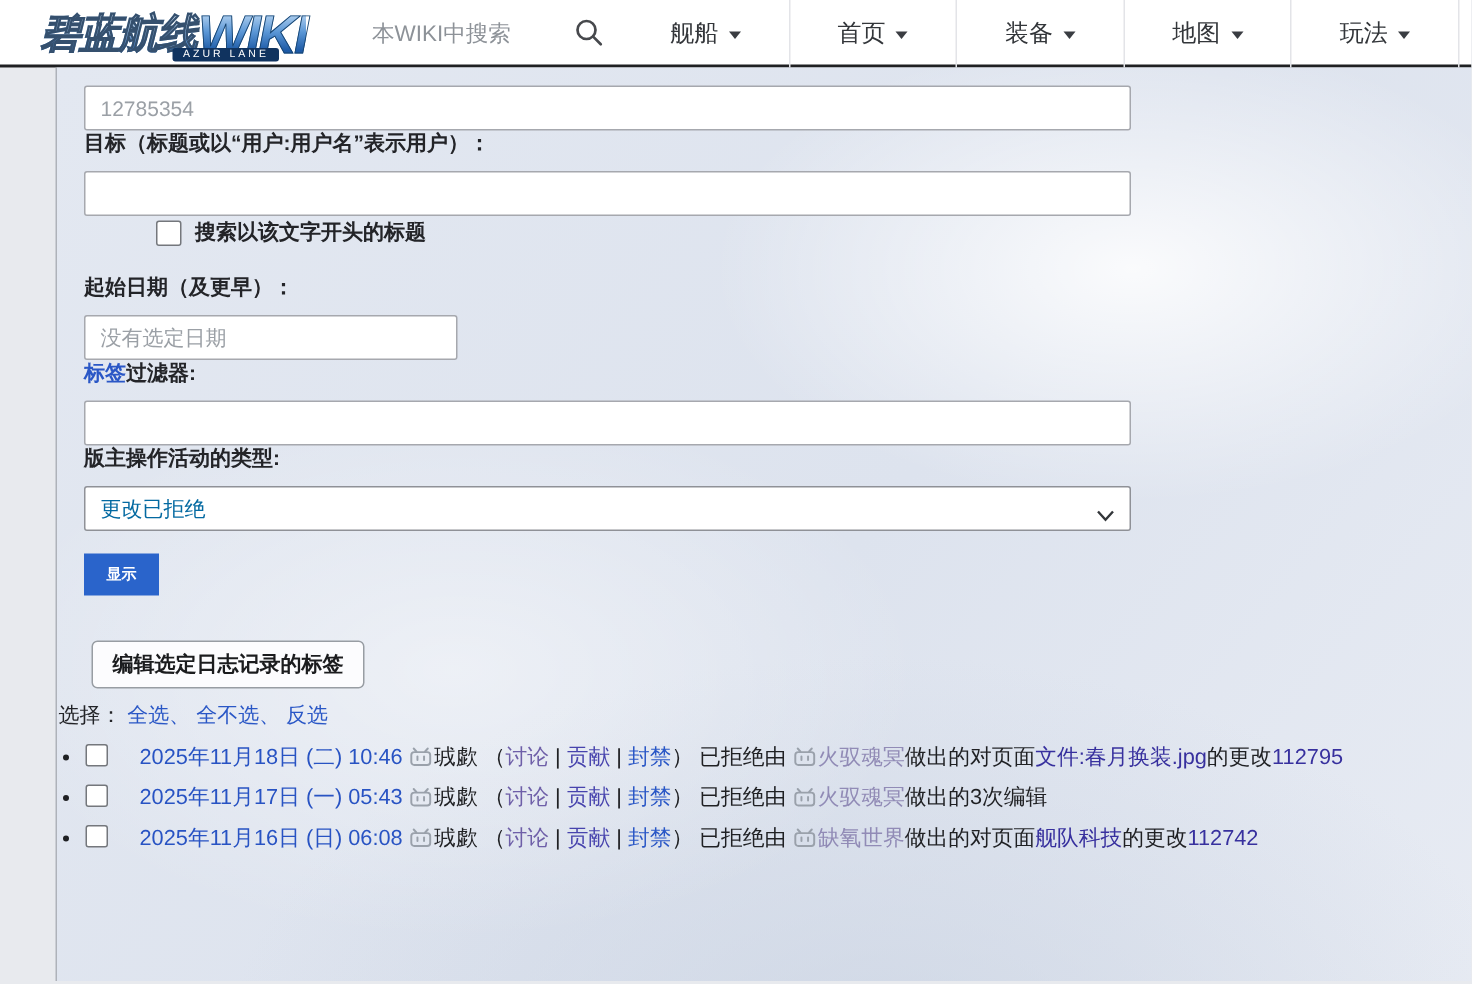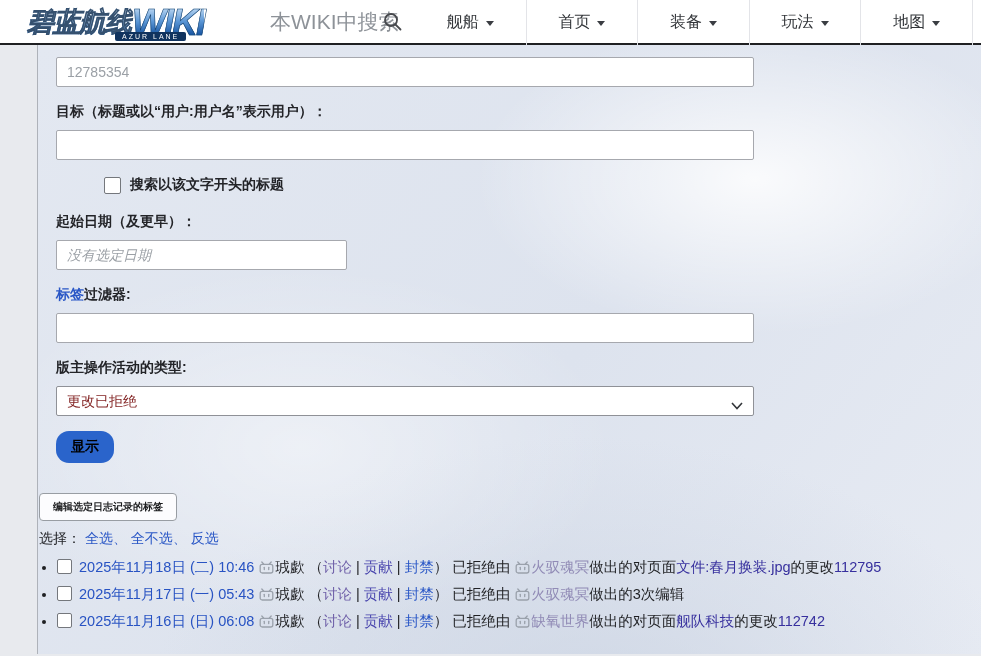--- a/index.html
+++ b/index.html
@@ -13,66 +13,66 @@
     background:linear-gradient(180deg,#f2f8fe 5%,#a8c9ec 40%,#3a74b8 75%,#2a5e9e);
     -webkit-background-clip:text; background-clip:text; color:transparent;
     -webkit-text-stroke:0.6px #35506e; }
   .logo-wiki { font-style:italic; font-weight:900; font-size:36px; line-height:36px; letter-spacing:-2px; margin-left:1px;
     background:linear-gradient(180deg,#cfe4f8 0%,#5b97d6 45%,#1d5aa6 80%);
     -webkit-background-clip:text; background-clip:text; color:transparent;
     -webkit-text-stroke:0.6px #16436f; }
   .logo-sub { position:absolute; left:88px; bottom:0px; background:#10335f; color:#fff;
     font-size:7px; line-height:9px; padding:0 7px; letter-spacing:2px; border-radius:2px; }
   .search-input { position:absolute; left:248px; top:9px; width:128px; height:26px; border:none; outline:none;
-    font-size:21px; color:#333; background:transparent;margin-left:22px; }
+    font-size:15px; color:#333; background:transparent; }
   .search-input::placeholder { color:#8d9298; }
   .search-icon { position:absolute; left:383px; top:12px; width:20px; height:20px; cursor:pointer; }
   .nav-menu { position:absolute; left:415px; top:0; width:558px; height:45px; display:flex; list-style:none; }
   .nav-item { flex:1 1 0; display:flex; align-items:center; justify-content:center; gap:7px;
     border-right:1px solid #e3e4e8; font-size:16px; color:#33363a; cursor:pointer; }
   .caret { width:0; height:0; border-left:4px solid transparent; border-right:4px solid transparent;
     border-top:5px solid #3a3d42; margin-top:2px; }
 
   
   .content { position:relative; margin-left:37px; width:944px; height:609px;
     border-left:1px solid #aeb2b9; padding:12px 0 0 18px;
     background:
       radial-gradient(430px 240px at 76% 22%, rgba(255,255,255,.85), rgba(255,255,255,0) 65%),
       radial-gradient(520px 300px at 28% 66%, rgba(255,255,255,.45), rgba(255,255,255,0) 60%),
       radial-gradient(620px 380px at 58% 108%, rgba(202,211,226,.75), rgba(202,211,226,0) 70%),
       linear-gradient(128deg,#e3e8f1 0%,#dde3ee 55%,#e7ebf3 100%); }
 
   .f-label { display:block; font-size:14px; font-weight:bold; color:#232428; margin:0 0 9px 0; }
   .f-label .tag-link { color:#2a57c6; cursor:pointer; }
   .f-input { display:block; width:698px; height:30px; border:1px solid #a6a8ae; border-radius:2px;
-    background:#fff; font-size:14px; color:#222; padding:0 10px; outline:none; margin-bottom:16px; }
+    background:#fff; font-size:14px; color:#222; padding:0 10px; outline:none; margin-bottom:0; }
   .f-input::placeholder { color:#9ba0a6; }
-  .f-input.date { width:291px;font-style:italic; }
+  .f-input.date { width:249px; }
   .chk-row { display:flex; align-items:center; margin:2px 0 19px 0;padding-left:48px; }
   .chk-box { width:17px; height:17px; background:#fff; border:1px solid #74777c; border-radius:2px;
     margin-right:9px; cursor:pointer; flex:0 0 auto; }
   .chk-label { font-size:14px; font-weight:bold; color:#232428; }
   .select-box { position:relative; width:698px; height:30px; border:1px solid #8f9197; border-radius:2px;
-    background:#fff; font-size:14px; color:#7f1d1d; padding:6px 30px 0 10px; cursor:pointer; margin-bottom:15px; }
+    background:#fff; font-size:14px; color:#0369a1; padding:6px 30px 0 10px; cursor:pointer; margin-bottom:15px; }
   .select-chevron { position:absolute; right:10px; top:10px; }
-  .btn-show { display:inline-block; background:#2a64cb; color:#000000; font-size:14px; font-weight:bold;
-    border:none; border-radius:13px; padding:7px 15px; cursor:pointer; font-family:inherit; }
+  .btn-show { display:inline-block; background:#2a64cb; color:#ffffff; font-size:10px; font-weight:bold;
+    border:none; border-radius:0; padding:7px 15px; cursor:pointer; font-family:inherit; }
 
   
   .log-section { margin:30px 0 0 -17px; }
   .btn-edit-tags { background:#fcfcfe; border:1px solid #989da3; border-radius:4px; color:#1b1c1e;
-    font-size:10px; font-weight:bold; padding:6px 13px; cursor:pointer; font-family:inherit; }
+    font-size:14px; font-weight:bold; padding:6px 13px; cursor:pointer; font-family:inherit;margin-left:22px; }
   .select-line { margin-top:9px; font-size:14px; color:#232428; }
   .select-line a { color:#2a57c6; text-decoration:none; cursor:pointer;text-align:center; }
   .sel-sep { color:#2a57c6; }
   .log-list { margin-top:7px; list-style:disc; padding-left:18px; }
   .log-list li { line-height:25px; font-size:14.5px; white-space:nowrap; color:#1f2023; }
   .row-chk { display:inline-block; width:15px; height:15px; background:#fff; border:1px solid #74777c;
     border-radius:2px; margin-right:7px; vertical-align:-2px; cursor:pointer; }
-  a.date-link { color:#2853c3; text-decoration:none; cursor:pointer; }
+  a.date-link { color:#2853c3; text-decoration:none; cursor:pointer;margin-left:14px; }
   .tv-icon { display:inline-block; vertical-align:-2px; margin:0 1px 0 5px; }
   .admin-name { color:#202124; cursor:pointer; text-decoration:none; }
   .paren { color:#202124; }
   a.k-talk { color:#6e5fa8; text-decoration:none; cursor:pointer; }
   a.k-contrib { color:#4743ad; text-decoration:none; cursor:pointer; }
   a.k-block { color:#2a57c6; text-decoration:none; cursor:pointer; }
   a.user-link { color:#918bb6; text-decoration:none; cursor:pointer; }
   a.visited-link { color:#37309e; text-decoration:none; cursor:pointer; }
 </style>
 </head>
@@ -98,25 +98,25 @@
     </li>
     <li class="nav-item">
       <span>首页</span>
       <span class="caret"></span>
     </li>
     <li class="nav-item">
       <span>装备</span>
       <span class="caret"></span>
     </li>
     <li class="nav-item">
+      <span>地图</span>
+      <span class="caret"></span>
+    </li>
+    <li class="nav-item">
       <span>玩法</span>
-      <span class="caret"></span>
-    </li>
-    <li class="nav-item">
-      <span>地图</span>
       <span class="caret"></span>
     </li>
   </ul>
 </div>
 
 <div class="content">
 
   <input class="f-input" type="text" placeholder="12785354" style="">
 
   <label class="f-label">目标（标题或以“用户:用户名”表示用户）：</label>

